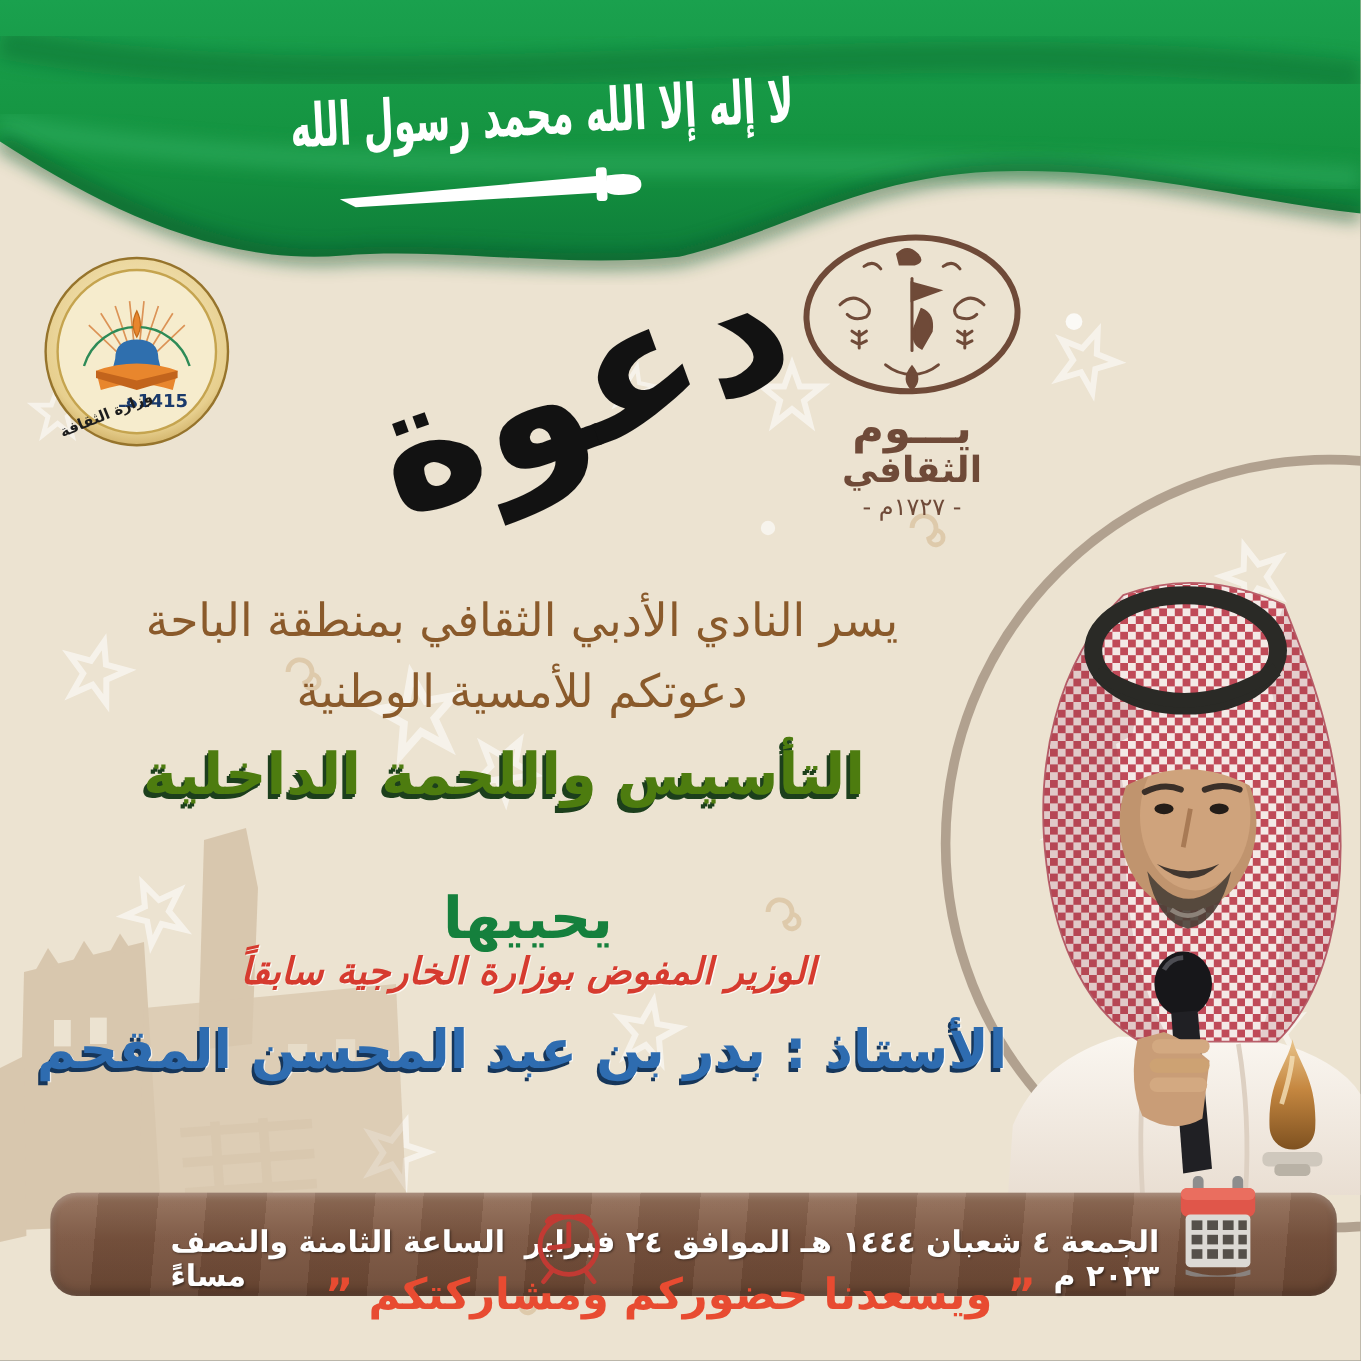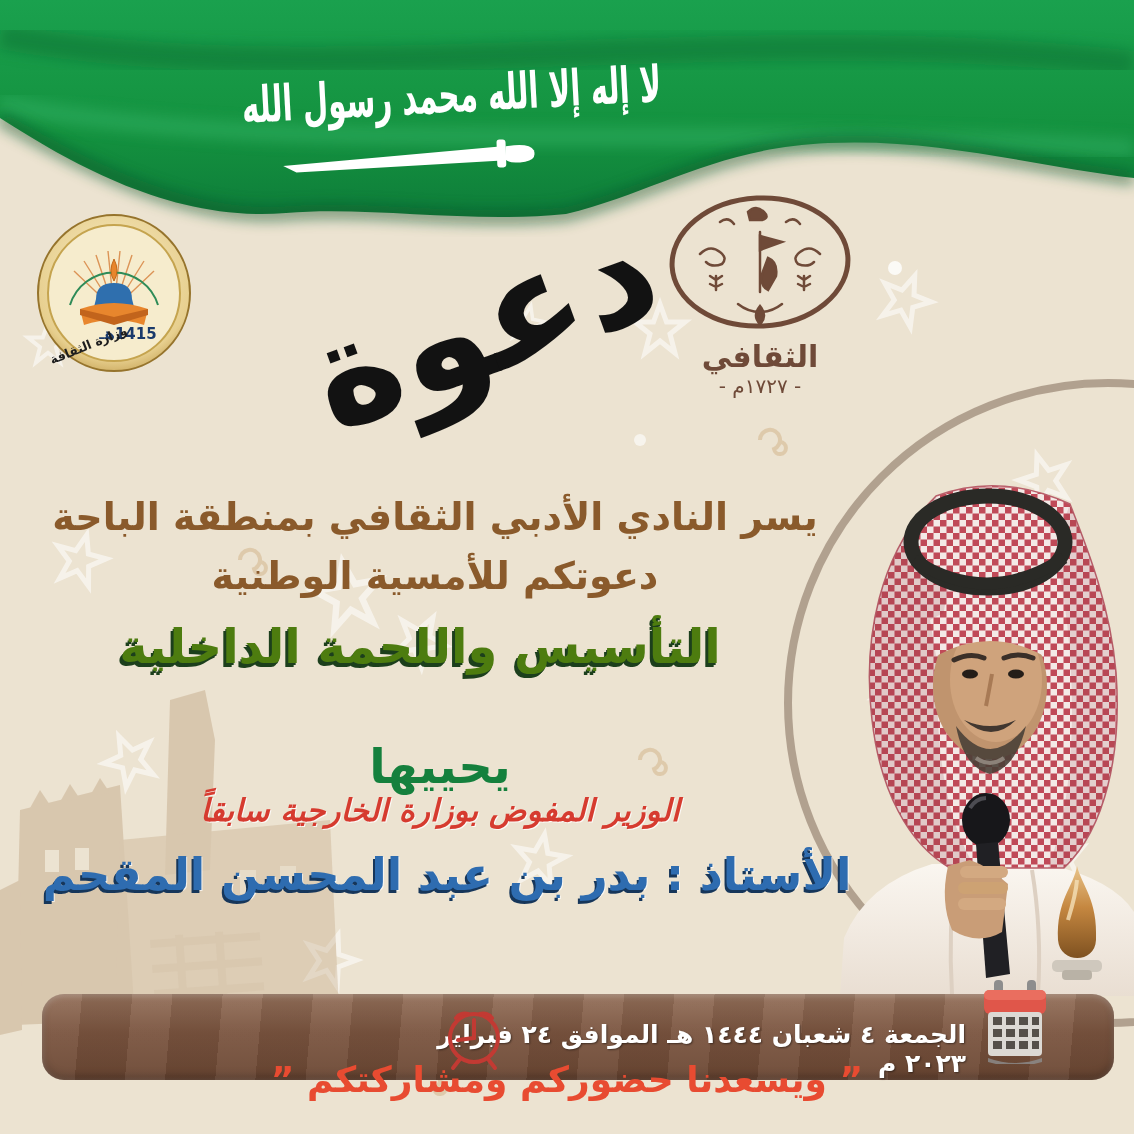--- a/index.html
+++ b/index.html
@@ -30,32 +30,32 @@
   .founding .w2{font-size:30px;font-weight:bold;line-height:1.1;}
   .founding .yr{font-size:20px;font-weight:normal;line-height:1.3;}
   
   .heritage{left:0;top:690px;width:430px;height:400px;z-index:1;opacity:.45;}
   
   .arc-svg{left:0;top:0;width:1134px;height:1134px;z-index:1;pointer-events:none;}
   
   .portrait{left:836px;top:468px;width:298px;height:528px;z-index:2;}
   
   .intro{left:20px;top:488px;width:830px;z-index:4;text-align:center;
-    color:#8a5a2b;font-weight:bold;font-size:38px;line-height:1.55;}
+    color:#8a5a2b;font-weight:normal;font-size:38px;line-height:1.55;}
   .event-title{left:0px;top:618px;width:840px;z-index:4;text-align:center;
     color:#4d7c0f;font-weight:bold;font-size:48px;line-height:1.2;
     text-shadow:-3px 4px 0 #1c3f1c, -1px 2px 0 #1c3f1c;}
   .presented{left:60px;top:738px;width:760px;z-index:4;text-align:center;
     color:#15803d;font-weight:bold;font-size:48px;}
   .speaker-title{left:60px;top:792px;width:760px;z-index:4;text-align:center;
     color:#d63b2f;font-weight:bold;font-size:31px;
     text-shadow:1px 1px 0 rgba(255,255,255,.8);font-style:italic;}
   .speaker-name{left:30px;top:848px;width:810px;z-index:4;text-align:center;
     color:#2e6cb0;font-weight:bold;font-size:45px;
-    text-shadow:-2px 3px 0 #16365a, 1px 1px 0 rgba(255,255,255,.7);margin-left:12px;}
+    text-shadow:-2px 3px 0 #16365a, 1px 1px 0 rgba(255,255,255,.7);}
   
   .bar{left:42px;top:994px;width:1072px;height:86px;z-index:5;
     border-radius:22px;
     background:linear-gradient(180deg,#94705a 0%,#7a543f 45%,#6b4733 100%);
     box-shadow:inset 0 2px 6px rgba(255,255,255,.25), inset 0 -4px 8px rgba(0,0,0,.25);}
   .bar .texture{position:absolute;inset:0;border-radius:22px;
     background:repeating-linear-gradient(95deg,rgba(255,255,255,.05) 0 40px,rgba(0,0,0,.06) 40px 90px);}
   .cal-icon{position:absolute;right:66px;top:-14px;width:66px;height:84px;}
   .bar .date-text{position:absolute;right:148px;top:26px;width:540px;
     color:#fff;font-weight:bold;font-size:25px;text-align:right;
@@ -270,20 +270,21 @@
         <path d="M56,88 l0,14 M50,88 l6,4 M62,88 l-6,4 M50,96 l6,3 M62,96 l-6,3" fill="none"></path>
         <path d="M144,88 l0,14 M138,88 l6,4 M150,88 l-6,4 M138,96 l6,3 M150,96 l-6,3" fill="none"></path>
 
         <path d="M88,24 q8,-8 16,0 q6,6 -2,8 l-12,0 Z"></path>
         <path d="M60,34 q8,-6 14,2 M126,34 q8,-6 14,2" fill="none"></path>
 
         <path d="M100,118 q-8,10 0,18 q8,-8 0,-18 Z"></path>
         <path d="M78,116 q10,8 22,8 q12,0 22,-8" fill="none"></path>
       </g>
     </svg>
+    <div class="w1">يـــوم</div>
     <div class="w2">الثقافي</div>
     <div class="yr">- ١٧٢٧م -</div>
   </div>
 
   <div class="abs intro">
     <div>يسر النادي الأدبي الثقافي بمنطقة الباحة</div>
     <div>دعوتكم للأمسية الوطنية</div>
   </div>
 
   <div class="abs event-title">التأسيس واللحمة الداخلية</div>
@@ -326,17 +327,18 @@
       <g stroke="#c23a33" stroke-width="4" fill="none" stroke-linecap="round">
         <circle cx="36" cy="38" r="24"></circle>
         <path d="M18,18 a10,9 0 0 1 12,-4"></path>
         <path d="M54,18 a10,9 0 0 0 -12,-4"></path>
         <path d="M36,38 L36,20"></path>
         <path d="M36,38 L20,40"></path>
         <path d="M22,59 L15,68 M50,59 L57,68"></path>
       </g>
     </svg>
 
+    <div class="time-text">الساعة الثامنة والنصف مساءً</div>
   </div>
 
   <div class="abs footer-line">” ويسعدنا حضوركم ومشاركتكم ”</div>
 
 </div>
 
 </body></html>

